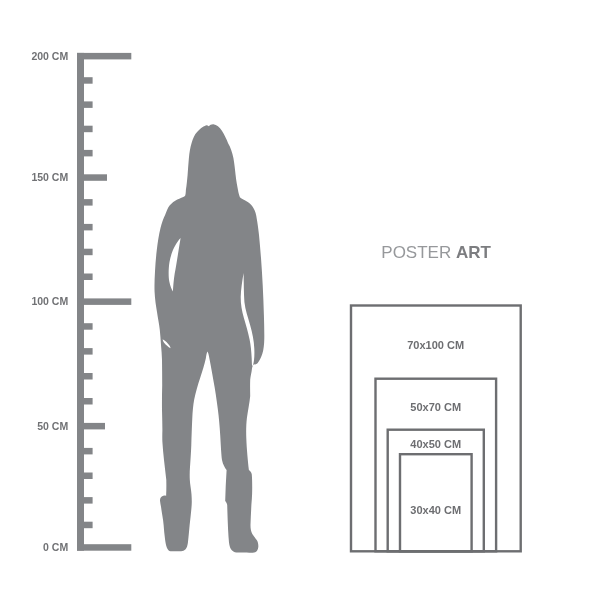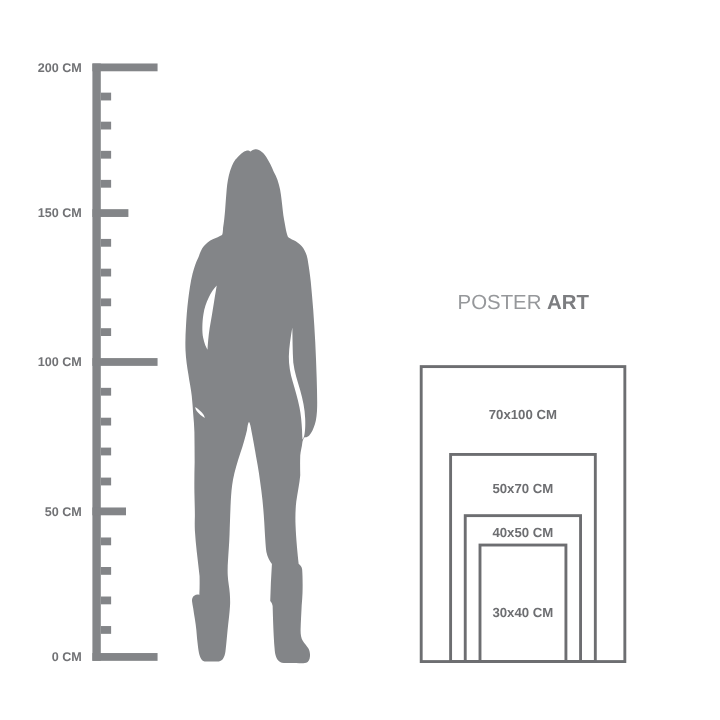--- a/index.html
+++ b/index.html
@@ -1,16 +1,16 @@
 <!DOCTYPE html>
 <html><head>
 <meta charset="utf-8">
 <style>
   html,body{margin:0;padding:0;background:#ffffff;}
-  .page{position:relative;width:600px;height:600px;background:#c4b5fd;overflow:hidden;}
+  .page{position:relative;width:548px;height:600px;background:#c4b5fd;overflow:hidden;}
   svg text{font-family:"Liberation Sans",sans-serif;}
 </style>
 </head>
 <body>
 <div class="page">
 <svg width="600" height="600" viewBox="0 0 600 600">
 
   <rect x="0" y="0" width="600" height="600" fill="#ffffff"></rect>
 
   <rect x="77" y="52.9" width="7" height="497.8" fill="#838588"></rect>

